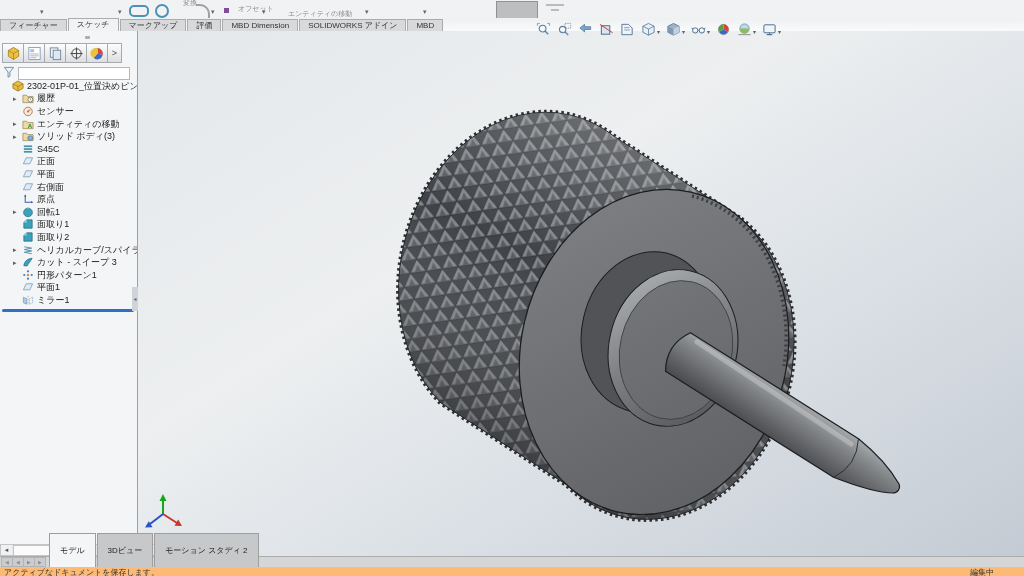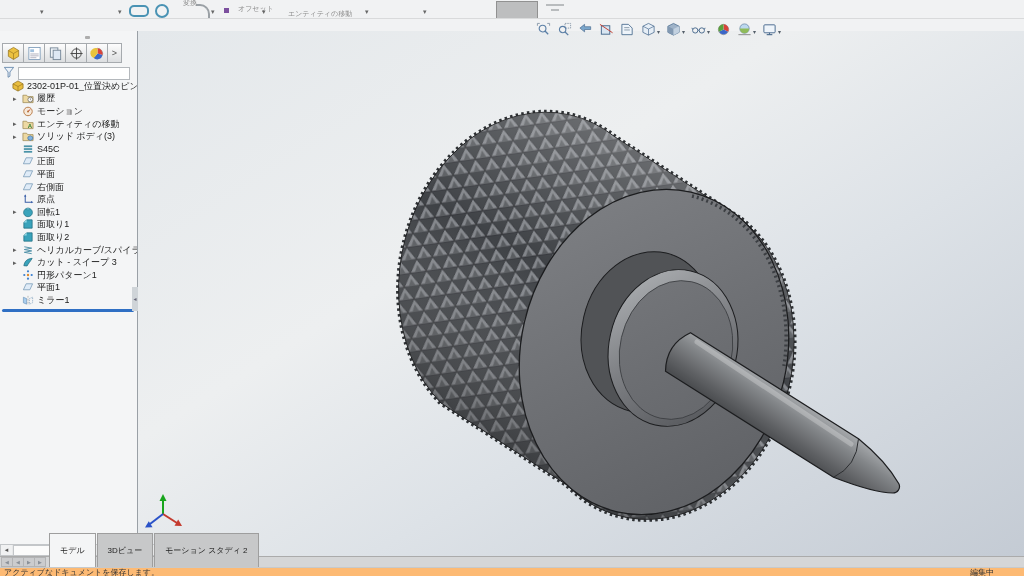--- a/index.html
+++ b/index.html
@@ -99,20 +99,29 @@
     <span class="rb-label" style="left:238px;top:4px">オフセット</span>
     <span class="rb-label" style="left:288px;top:9px">エンティティの移動</span>
     <span class="caret" style="left:262px">▾</span>
     <span class="caret" style="left:365px">▾</span>
     <span class="caret" style="left:423px">▾</span>
     <div class="pressed-btn"></div>
     <div class="smudge" style="left:546px;top:4px;width:18px"></div>
     <div class="smudge" style="left:551px;top:9px;width:8px"></div>
   </div>
 
+  <div class="cmdtabs">
+      <div class="ctab">フィーチャー</div>
+      <div class="ctab active">スケッチ</div>
+      <div class="ctab">マークアップ</div>
+      <div class="ctab">評価</div>
+      <div class="ctab">MBD Dimension</div>
+      <div class="ctab">SOLIDWORKS アドイン</div>
+      <div class="ctab">MBD</div>
+    </div>
 
   <aside class="panel">
     <div class="drag-dot"></div>
     <div class="ptabs">
         <div class="ptab">
           <svg viewBox="0 0 16 16" width="15" height="15">
             <path d="M8,1.5 L13.5,4.8 V11 L8,14.3 L2.5,11 V4.8 Z" fill="#ecc13f" stroke="#97741e" stroke-width=".8"></path>
             <polyline points="2.5,4.8 8,8 13.5,4.8" fill="none" stroke="#97741e" stroke-width=".7"></polyline>
             <line x1="8" y1="8" x2="8" y2="14.3" stroke="#97741e" stroke-width=".7"></line>
           </svg>
@@ -176,21 +185,21 @@
             </svg></span>
           <span class="tlabel">履歴</span>
         </div>
         <div class="trow child">
           <span class="exp"></span>
           <span class="ticon"><svg viewBox="0 0 13 13" width="12" height="12">
               <circle cx="6.5" cy="7" r="4.6" fill="#f6e9db" stroke="#b06a30" stroke-width=".9"></circle>
               <path d="M6.5,7 L9,4.8" stroke="#c03a2a" stroke-width="1"></path>
               <circle cx="6.5" cy="7" r="1" fill="#b06a30"></circle>
             </svg></span>
-          <span class="tlabel">モーション</span>
+          <span class="tlabel">センサー</span>
         </div>
         <div class="trow child">
           <span class="exp">▸</span>
           <span class="ticon"><svg viewBox="0 0 13 13" width="12" height="12">
               <path d="M1,3.5 h4 l1.2,1.5 h5.8 v6.5 h-11 z" fill="#edd9a3" stroke="#9c8850" stroke-width=".8"></path>
               <text x="8.6" y="10.8" font-size="6.5" fill="#2e7d32" font-weight="bold" text-anchor="middle">A</text>
             </svg></span>
           <span class="tlabel">エンティティの移動</span>
         </div>
         <div class="trow child">

